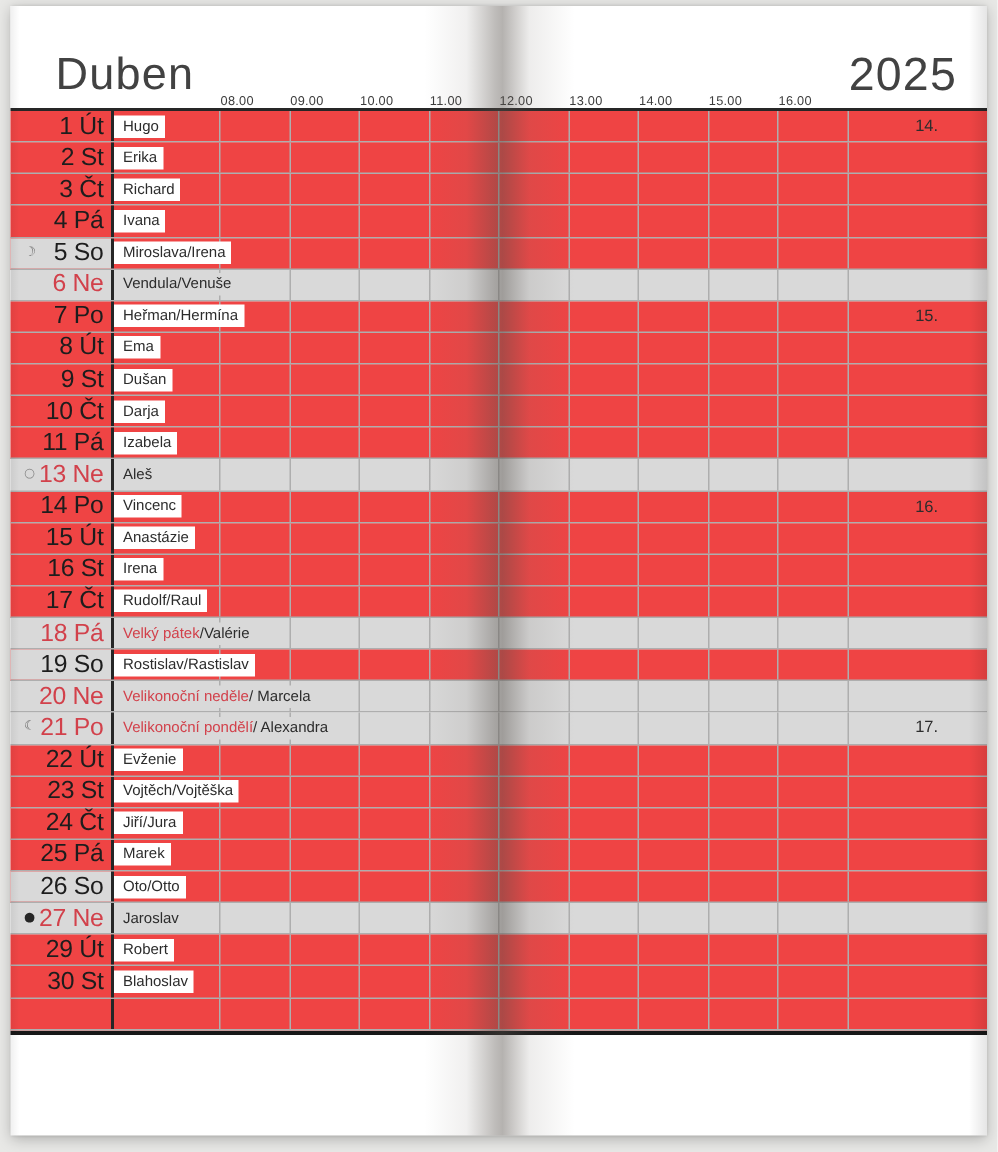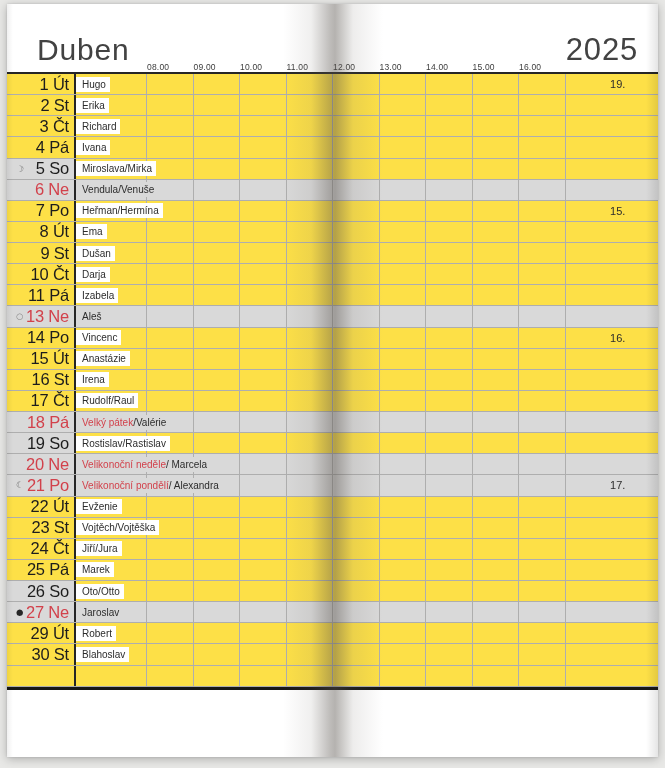--- a/index.html
+++ b/index.html
@@ -25,21 +25,21 @@
     font-size:31px;font-weight:300;color:#424242;letter-spacing:0.8px;
   }
   .time-label{
     position:absolute;bottom:0;width:47px;
     font-size:8.5px;color:#3c3c3c;letter-spacing:0.2px;
   }
   
   .grid{position:relative;background:#fff;}
   .row{
     display:flex;height:21.13px;box-sizing:border-box;
-    border-bottom:1px solid #aeaeae;background:#fde047;
+    border-bottom:1px solid #aeaeae;background:#ef4444;
   }
   .row.gray-full{background:var(--gray);}
   .c-day{
     width:69px;box-sizing:border-box;flex:0 0 69px;
     border-right:2px solid #262626;position:relative;
     text-align:right;padding-right:5px;
     display:flex;align-items:center;justify-content:flex-end;
   }
   .row.gray-label .c-day{background:var(--gray);}
   .d-label{font-size:16.5px;color:#1d1d1d;letter-spacing:-0.2px;white-space:pre;}
@@ -116,21 +116,21 @@
         <div class="c-hour"></div>
         <div class="c-hour"></div>
         <div class="c-hour"></div>
         <div class="c-hour"></div>
         <div class="c-hour"></div>
         <div class="c-hour"></div>
         <div class="c-hour"></div>
         <div class="c-hour"></div>
         <div class="c-hour"></div>
         <div class="c-week">
-          <span>19.</span>
+          <span>14.</span>
         </div>
       </div>
       <div class="row">
         <div class="c-day">
           <span class="d-label">2 St</span>
         </div>
         <div class="c-name">
           <span class="name-text"><span>Erika</span></span>
         </div>
         <div class="c-hour"></div>
@@ -179,21 +179,21 @@
         <div class="c-hour"></div>
         <div class="c-hour"></div>
         <div class="c-week"></div>
       </div>
       <div class="row gray-label">
         <div class="c-day">
           <span class="moon first_quarter">☽</span>
           <span class="d-label">5 So</span>
         </div>
         <div class="c-name">
-          <span class="name-text"><span>Miroslava/Mirka</span></span>
+          <span class="name-text"><span>Miroslava/Irena</span></span>
         </div>
         <div class="c-hour"></div>
         <div class="c-hour"></div>
         <div class="c-hour"></div>
         <div class="c-hour"></div>
         <div class="c-hour"></div>
         <div class="c-hour"></div>
         <div class="c-hour"></div>
         <div class="c-hour"></div>
         <div class="c-hour"></div>

